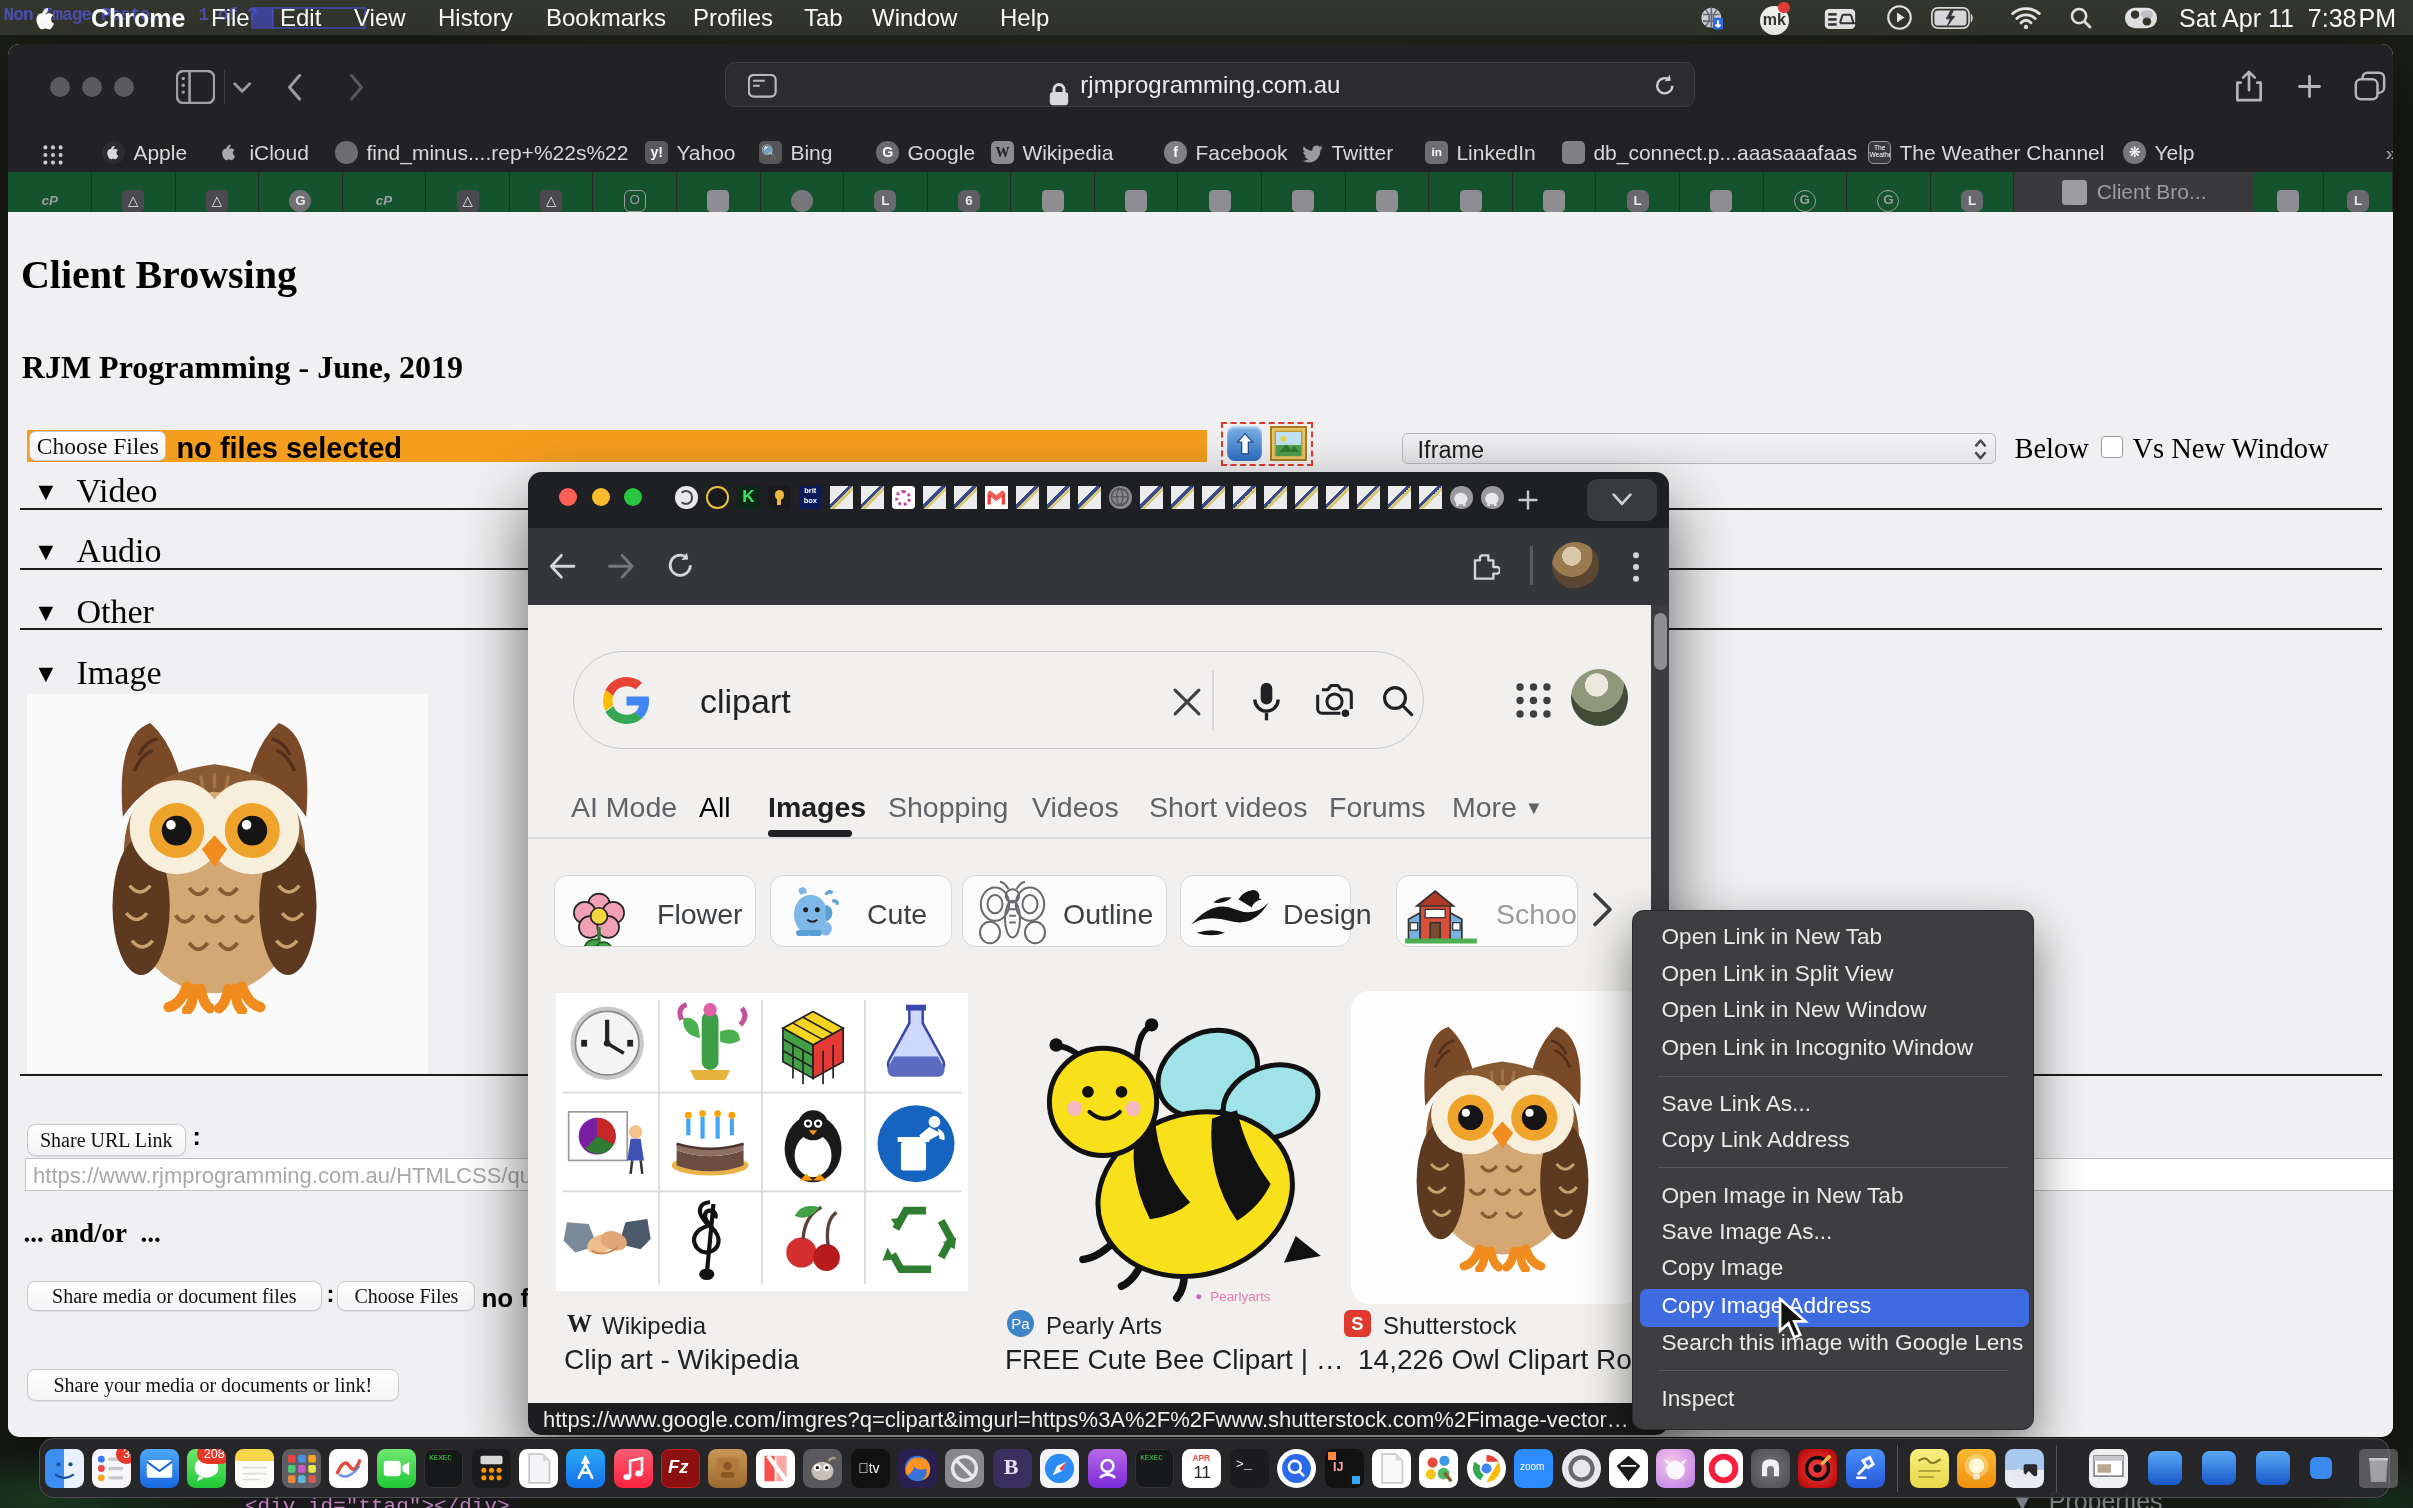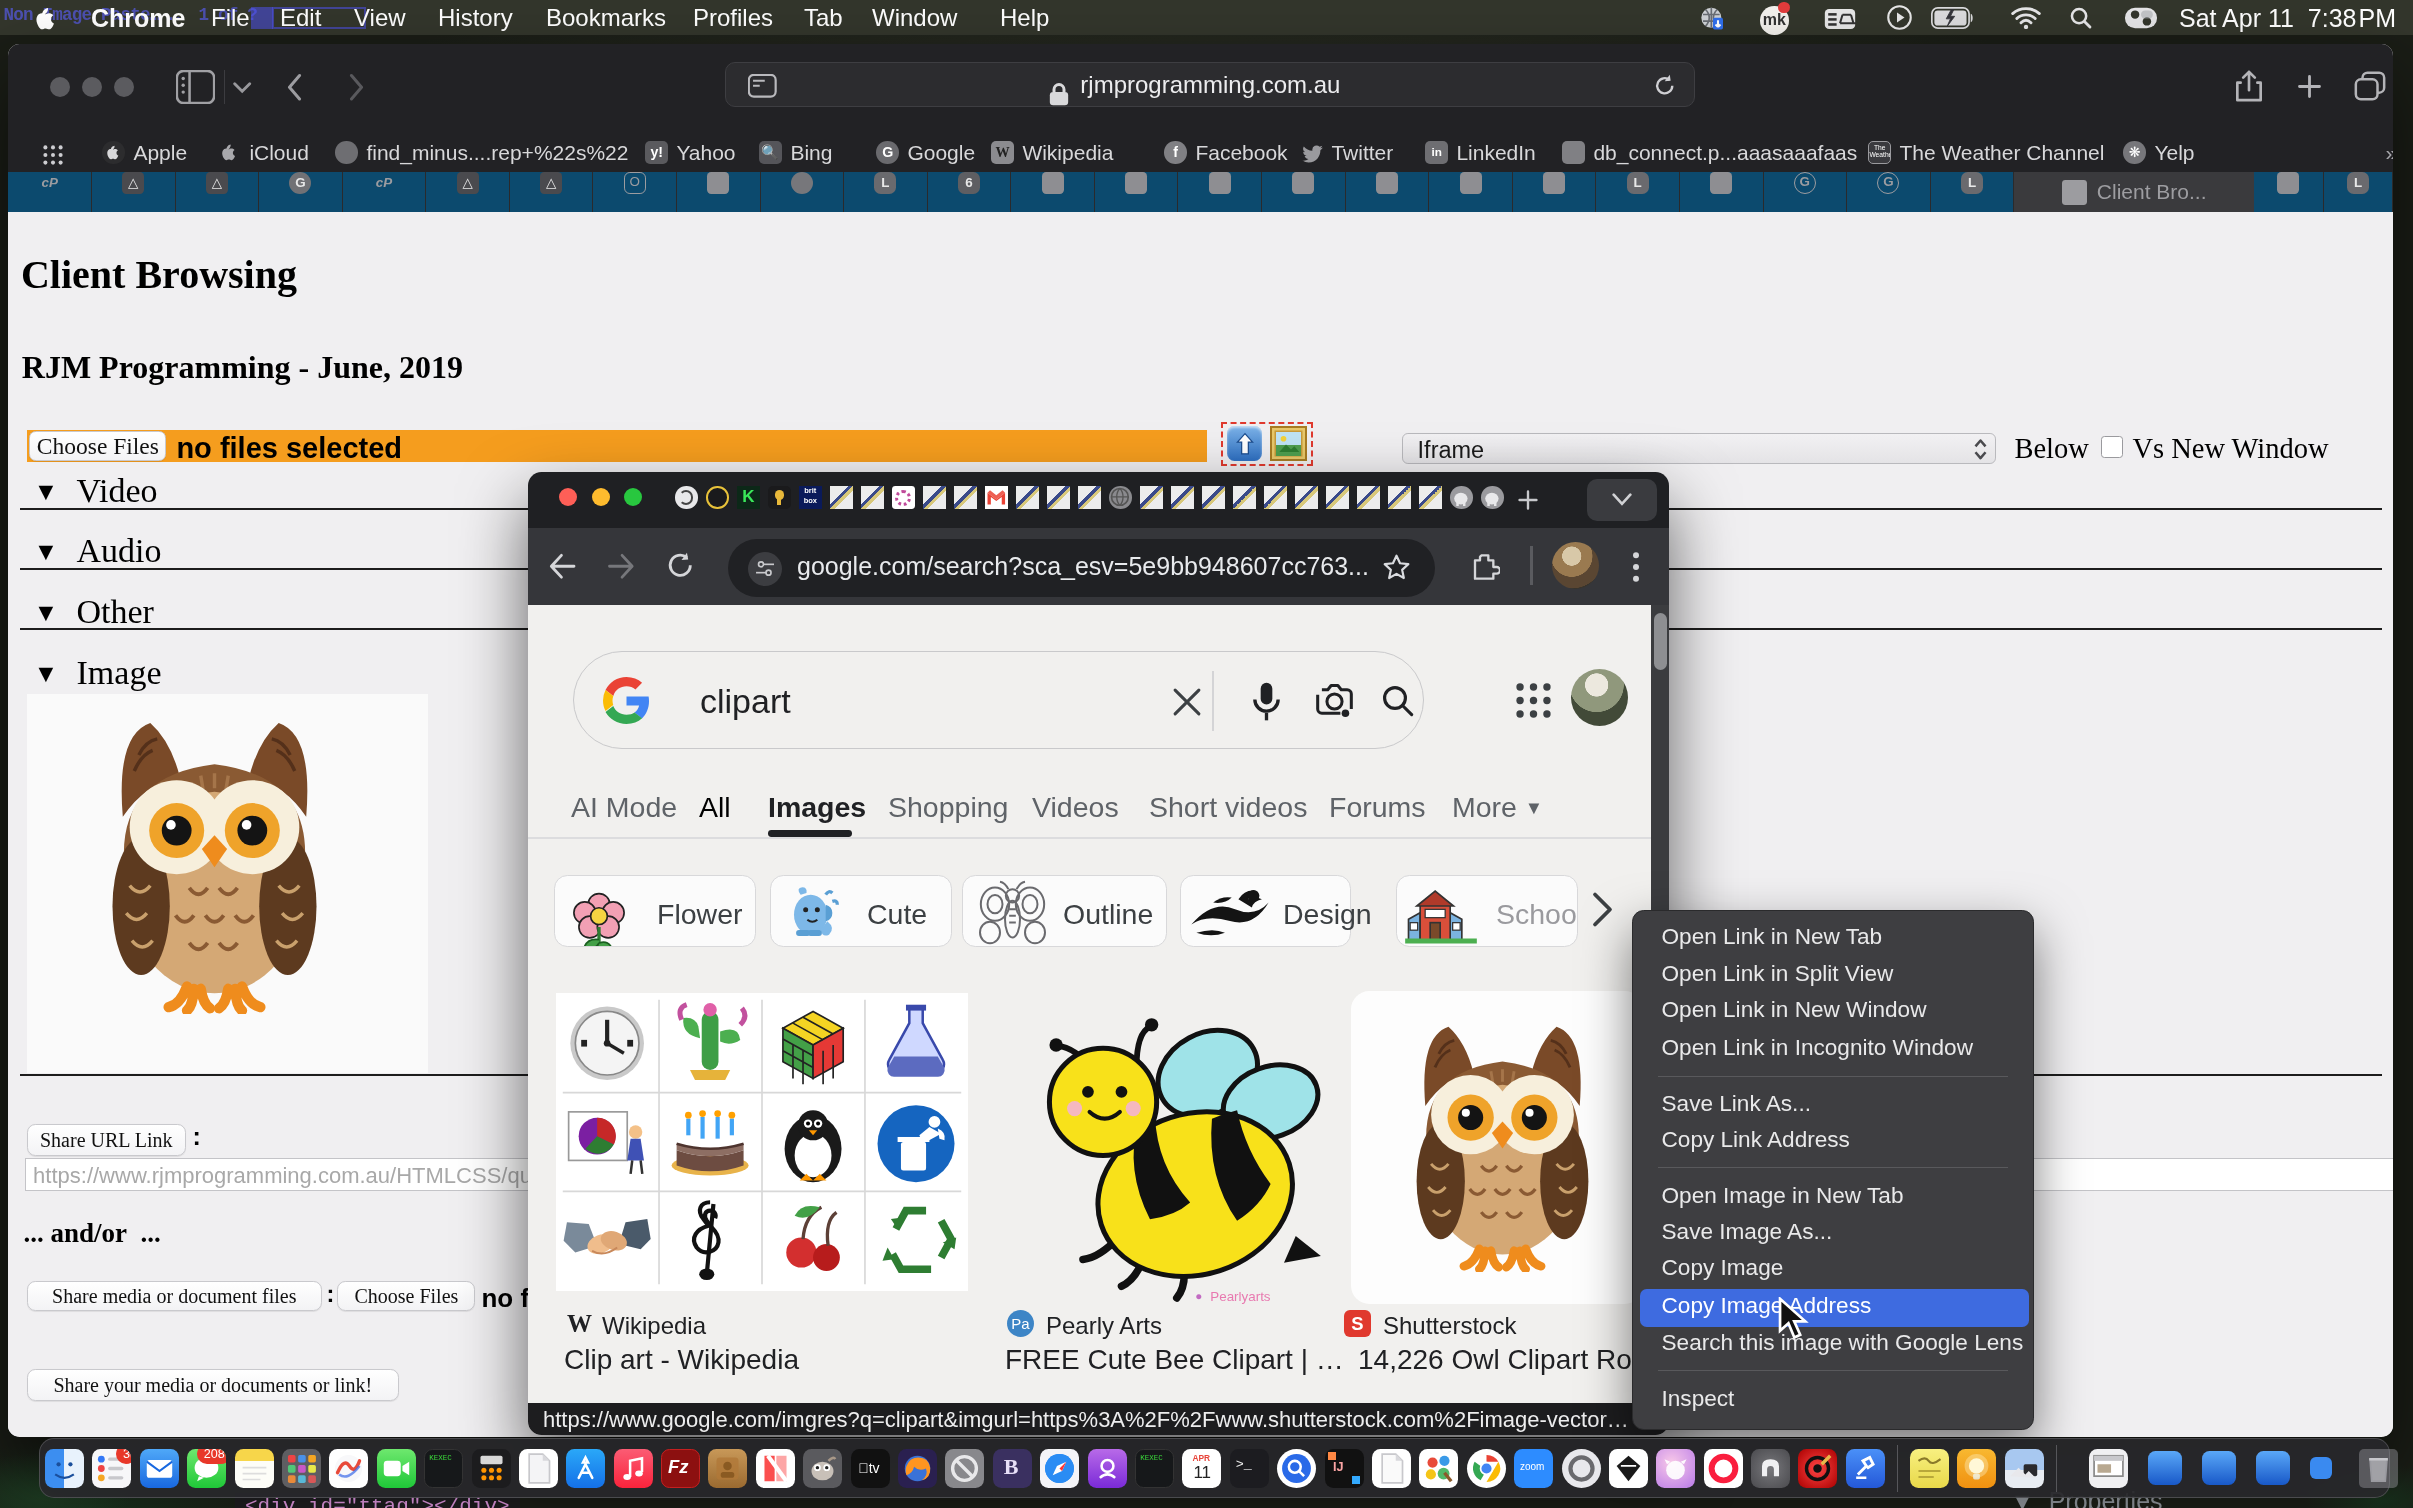--- a/index.html
+++ b/index.html
@@ -17,21 +17,21 @@
 
 .win{position:absolute;left:8.4px;top:44px;width:2385px;height:1393px;border-radius:11.7px;background:#f0eff1;box-shadow:0 34px 75px rgba(0,0,0,.55);overflow:hidden}
 .chrome-top{position:absolute;left:0;top:0;width:100%;height:95px;background:#222225}
 .tl{position:absolute;top:33px;width:20px;height:20px;border-radius:50%;background:#5b5b5f}
 .sicon{color:#a8a8ac}
 .urlpill{position:absolute;left:717px;top:18.4px;width:970px;height:45px;background:#2c2c2f;border:0.8px solid #3e3e42;border-radius:10px;color:#ececee;font-size:24px;text-align:center;line-height:44px}
 .favbar{position:absolute;left:0;top:95px;width:100%;height:34px;background:#222225;color:#d8d8da;font-size:21px}
 .fav{position:absolute;top:1.7px;white-space:nowrap}
 .fic{display:inline-block;width:22.6px;height:22.6px;border-radius:5px;background:#7a7a7e;vertical-align:-4.2px;margin-right:8.4px;text-align:center;line-height:22.6px;font-size:14.2px;color:#fff;overflow:hidden}
 .tabstrip{position:absolute;left:0;top:128px;width:100%;height:40px;background:#121214;display:flex}
-.ttab{width:84px;height:40px;border-right:0.8px solid #2a2a2c;background:#0c4a6e;display:flex;align-items:flex-start;justify-content:center}
+.ttab{width:84px;height:40px;border-right:0.8px solid #2a2a2c;background:#14532d;display:flex;align-items:flex-end;justify-content:center}
 .ttab .ic{width:22px;height:22px;border-radius:4.2px;background:#77777b;font-size:13.4px;color:#e8e8e8;text-align:center;line-height:22px;overflow:hidden}
 .atab{width:241px;background:#3a3a3d;color:#9d9da1;font-size:21px;display:flex;align-items:center;justify-content:center;gap:10px}
 
 .page{position:absolute;left:0;top:168px;width:100%;height:1224px;background:#f0eff1;font-family:"Liberation Serif",serif;color:#000}
 .hr{position:absolute;left:11.7px;right:11.7px;height:1.7px;background:#1d1d1d}
 .sechead{position:absolute;left:25px;font-size:34px;color:#000}
 .tri{display:inline-block;font-size:25px;vertical-align:2.5px;margin-right:18.4px}
 .btn{white-space:nowrap;background:linear-gradient(#fff,#f3f3f5);border:0.8px solid #c9c9cd;border-radius:8.4px;font-family:Liberation Serif, serif;color:#111;box-shadow:0 0.8px 0.8px rgba(0,0,0,.08)}
 
 .di{position:relative;width:39px;height:39px;border-radius:8.4px;flex:0 0 auto;overflow:hidden}
@@ -415,33 +415,20 @@
   <svg class="abs" style="left:20px;top:23.5px" width="28.5" height="28.5" viewBox="0 0 34 34">
         <path d="M16 4L4 17l12 13M5 17h26" stroke="#d5d6d9" stroke-width="3.4" fill="none" stroke-linecap="round" stroke-linejoin="round"></path>
       </svg>
   <svg class="abs" style="left:79px;top:23.5px" width="28.5" height="28.5" viewBox="0 0 34 34">
         <path d="M18 4l12 13-12 13M29 17H3" stroke="#76777b" stroke-width="3.4" fill="none" stroke-linecap="round" stroke-linejoin="round"></path>
       </svg>
   <svg class="abs" style="left:138px;top:22.6px" width="28.5" height="28.5" viewBox="0 0 34 34">
         <path d="M29 17a12 12 0 1 1-4.2-9.1" stroke="#d5d6d9" stroke-width="3.4" fill="none"></path>
         <path d="M25 2l1.5 8-8 .8z" fill="#d5d6d9"></path>
       </svg>
-  <div class="abs" style="left:200px;top:11px;width:707px;height:58px;border-radius:29px;background:#202124">
-    <span style="position:absolute;left:20px;top:12.6px;width:34px;height:34px;border-radius:50%;background:#3c3d41"></span>
-    <svg style="position:absolute;left:28px;top:22px" width="18.4" height="15" viewBox="0 0 22 18">
-          <circle cx="6" cy="4" r="3" fill="none" stroke="#c8c9cc" stroke-width="2"></circle>
-          <line x1="9" y1="4" x2="22" y2="4" stroke="#c8c9cc" stroke-width="2"></line>
-          <circle cx="15" cy="14" r="3" fill="none" stroke="#c8c9cc" stroke-width="2"></circle>
-          <line x1="0" y1="14" x2="12" y2="14" stroke="#c8c9cc" stroke-width="2"></line>
-        </svg>
-    <span style="position:absolute;left:69px;top:13.4px;font-size:25px;color:#e8eaed;white-space:nowrap">google.com/search?sca_esv=5e9bb948607cc763...</span>
-    <svg style="position:absolute;right:25px;top:15px" width="27" height="27" viewBox="0 0 32 32">
-          <path d="M16 2l4.2 9 9.8 1-7.3 6.8 2 9.7L16 23.6 7.3 28.5l2-9.7L2 12l9.8-1z" fill="none" stroke="#dadce0" stroke-width="2.6" stroke-linejoin="round"></path>
-        </svg>
-  </div>
   <svg class="abs" style="left:942px;top:23.5px" width="30" height="30" viewBox="0 0 36 36">
         <path d="M14 4h8v6h6v8h4a4 4 0 0 1 0 8h-4v6H6V10h6V6a4 4 0 0 1 2-2z" fill="none" stroke="#d5d6d9" stroke-width="2.8" stroke-linejoin="round"></path>
       </svg>
   <div class="abs" style="left:1002px;top:18.4px;width:2.5px;height:39px;background:#5a5b5f"></div>
   <div class="abs" style="left:1024px;top:14.2px;width:47px;height:47px;border-radius:50%;background:radial-gradient(circle at 42% 30%,#d8c8a8 0 22%,#9a7a50 23% 48%,#5a4632 49% 75%,#38342c 76% 100%)"></div>
   <svg class="abs" style="left:1103px;top:22.6px" width="10" height="32" viewBox="0 0 12 38">
         <g fill="#d5d6d9">
           <circle cx="6" cy="5" r="3.6"></circle>
           <circle cx="6" cy="19" r="3.6"></circle>
           <circle cx="6" cy="33" r="3.6"></circle>

